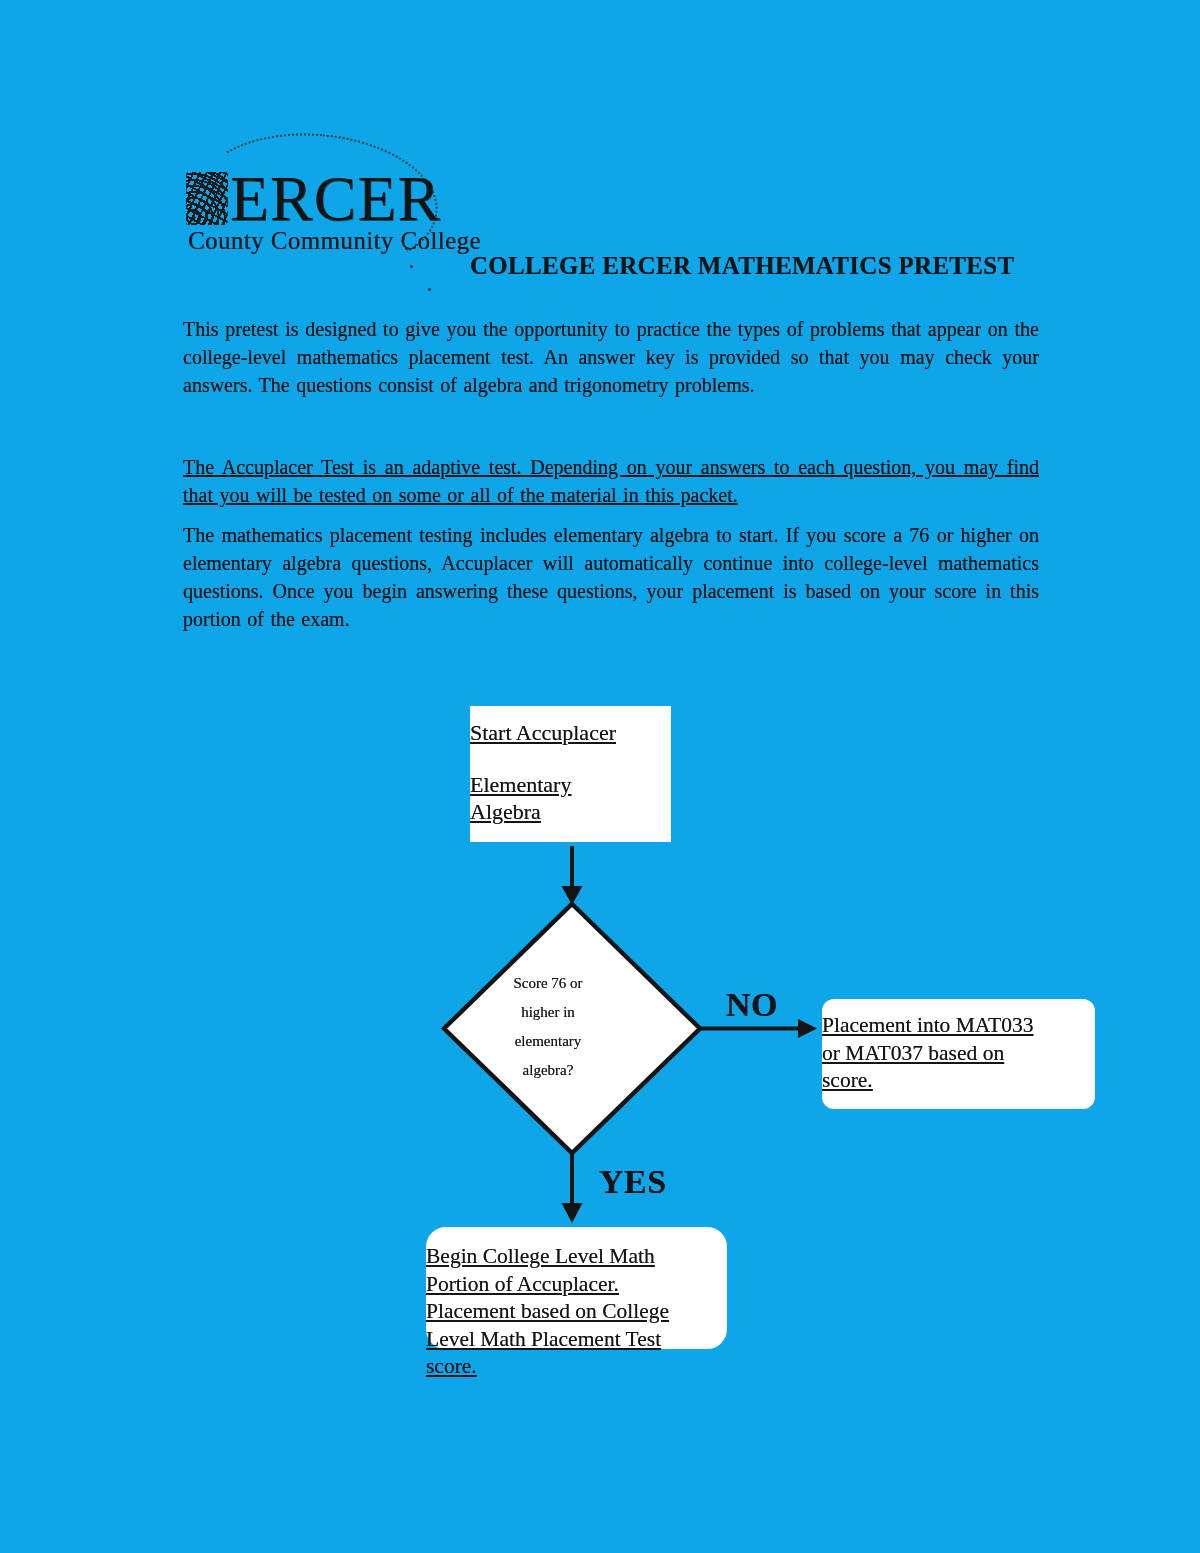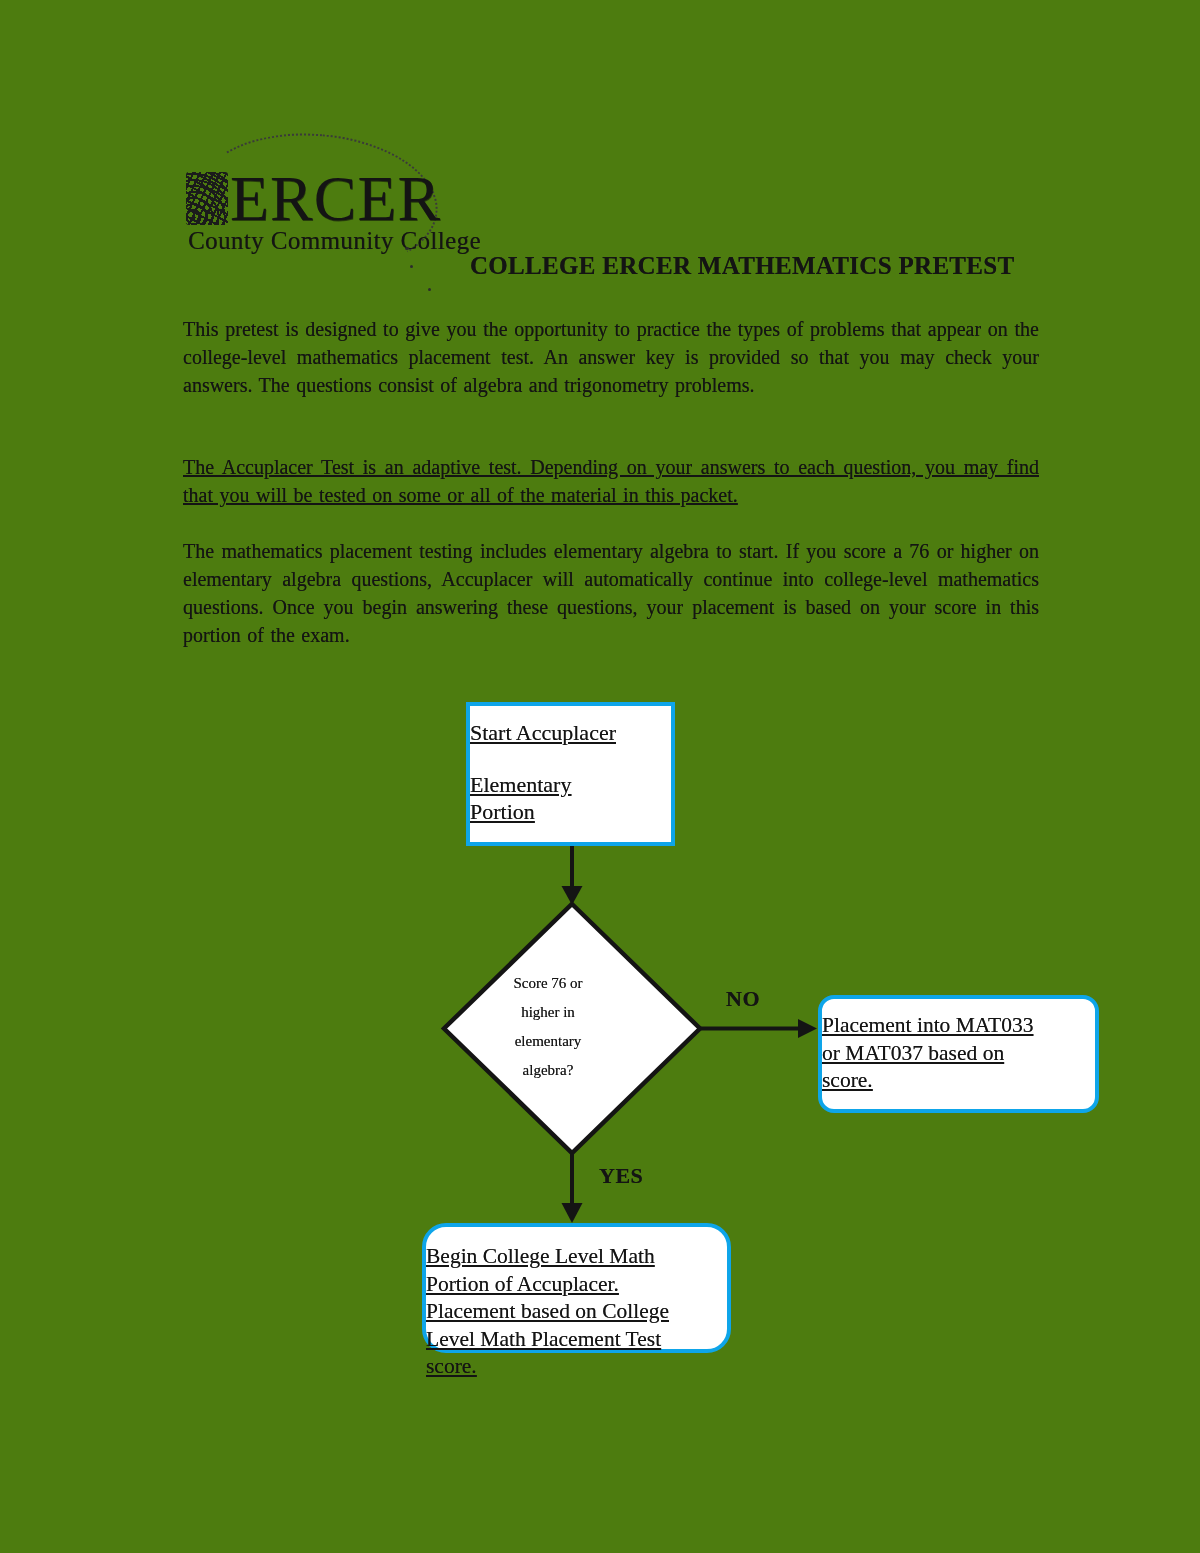--- a/index.html
+++ b/index.html
@@ -4,21 +4,21 @@
 <style>
   html, body {
     margin: 0;
     padding: 0;
     background: #ffffff;
   }
   .page {
     position: relative;
     width: 1200px;
     height: 1553px;
-    background: #4d7c0f;
+    background: #0ea5e9;
     font-family: "Liberation Serif", serif;
     color: #141414;
     overflow: hidden;
   }
   .ink { text-shadow: 0 0 0.6px rgba(12,12,12,0.65); }
 
   
   .logo-arc {
     position: absolute;
     left: 196px; top: 134px;
@@ -85,21 +85,21 @@
     left: 170px;
     width: 856px;
     margin: 13px;
     font-size: 20px;
     line-height: 28px;
     text-align: justify;
     word-spacing: 1.5px;
   }
   .p1 { top: 302px; }
   .p2 { top: 440px; text-decoration: underline; }
-  .p3 { top: 524px; font-family: Liberation Serif, serif; }
+  .p3 { top: 508px; font-family: Liberation Serif, serif; }
 
   
   .flow-svg {
     position: absolute;
     left: 0; top: 680px;
     width: 1200px; height: 760px;
   }
   .flow-box {
     position: absolute;
     box-sizing: border-box;
@@ -133,21 +133,21 @@
   .diamond-text {
     position: absolute;
     left: 460px; top: 969px;
     width: 176px;
     text-align: center;
     font-size: 15px;
     line-height: 29px;
   }
   .edge-label {
     position: absolute;
-    font-size: 22px;
+    font-size: 34px;
     font-weight: 700;
     letter-spacing: 0.5px;
     white-space: nowrap;
   }
   .no-label  { left: 726px; top: 986px; }
   .yes-label { left: 599px; top: 1163px; }
 </style>
 </head>
 <body>
 
@@ -186,21 +186,21 @@
     <g>
       <line x1="572" y1="474" x2="572" y2="526" stroke="#141414" stroke-width="4"></line>
       <polygon points="561.5,523 582.5,523 572,543" fill="#141414"></polygon>
     </g>
   </svg>
 
   <div class="flow-box start-box ink">
     <div>Start Accuplacer</div>
     <div class="gap"></div>
     <div>Elementary</div>
-    <div>Portion</div>
+    <div>Algebra</div>
   </div>
 
   <div class="diamond-text ink">
     <div>Score 76 or</div>
     <div>higher in</div>
     <div>elementary</div>
     <div>algebra?</div>
   </div>
 
   <div class="edge-label no-label ink">NO</div>

